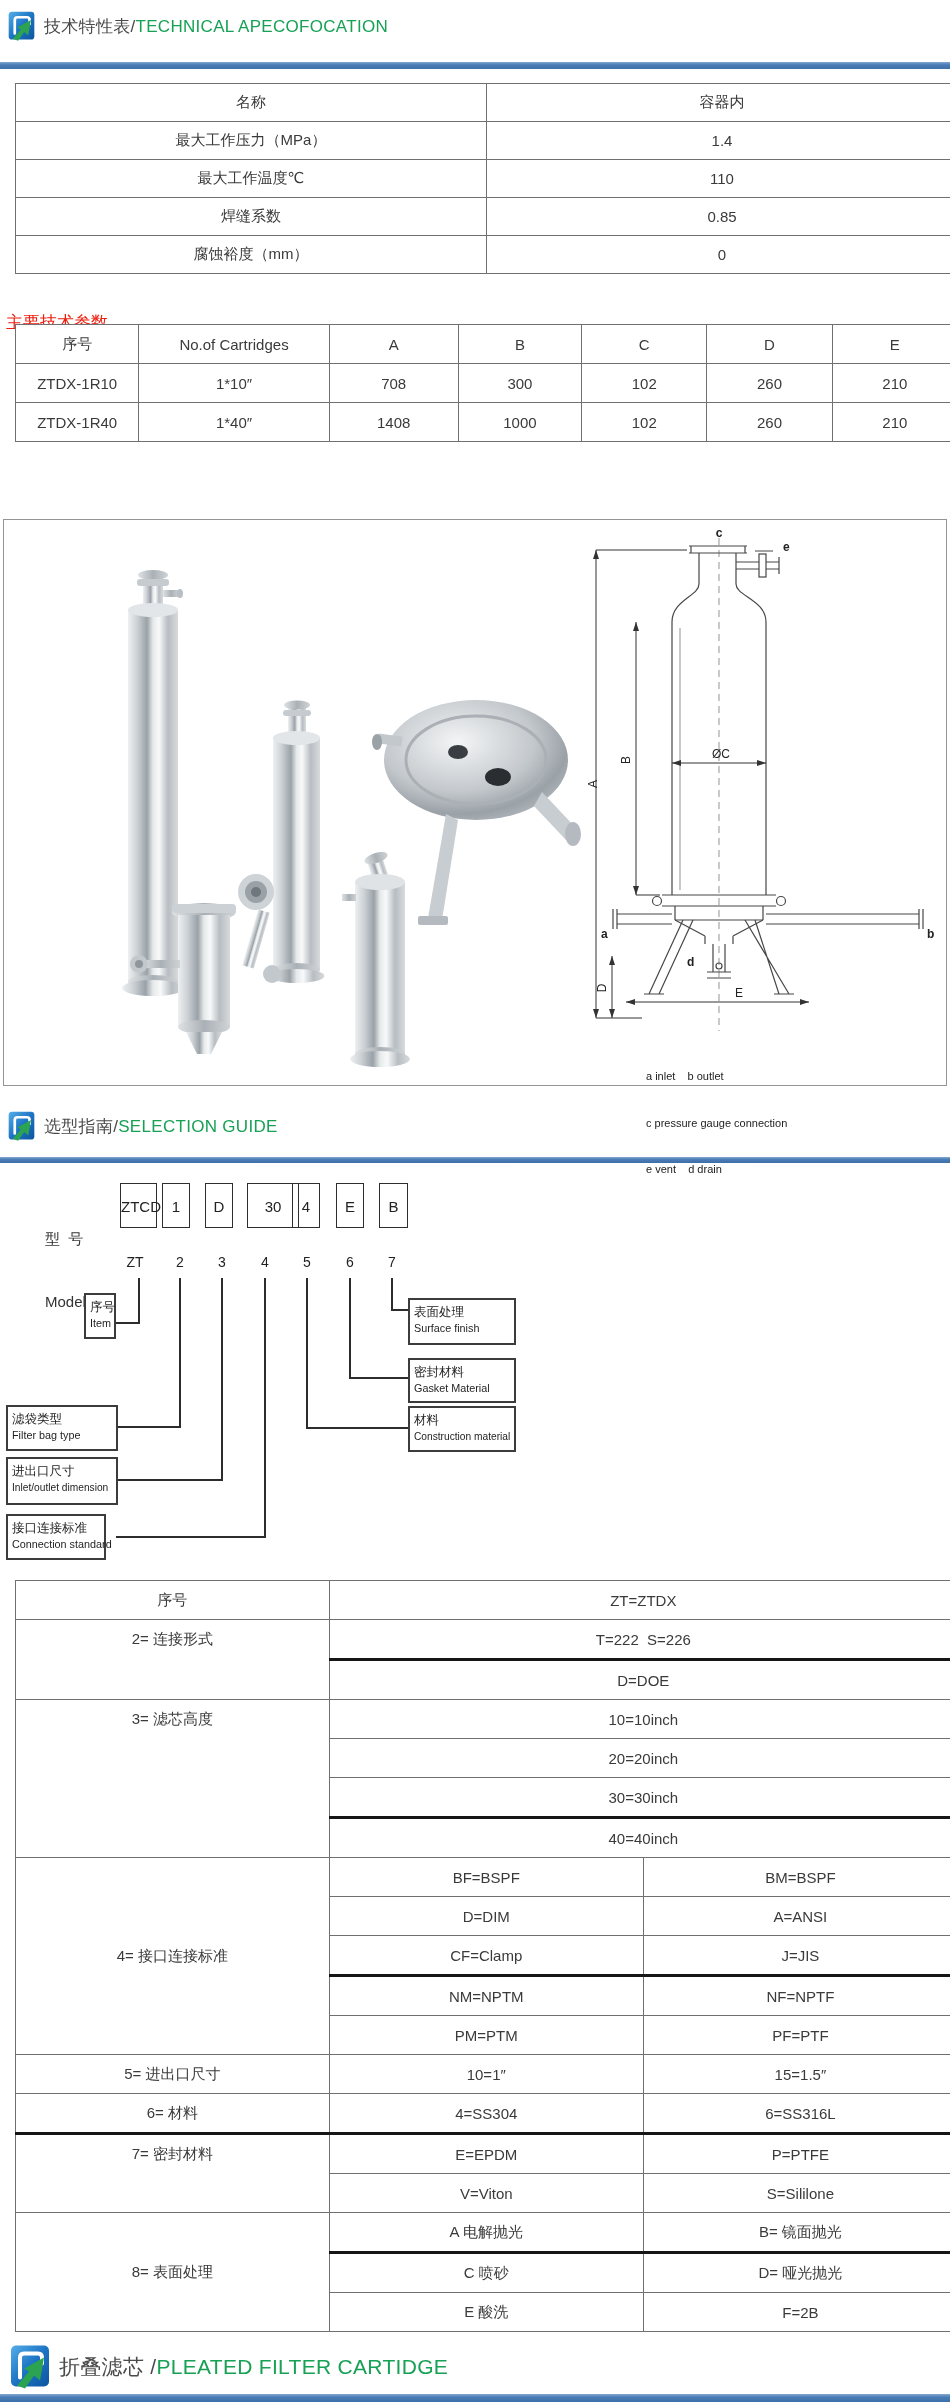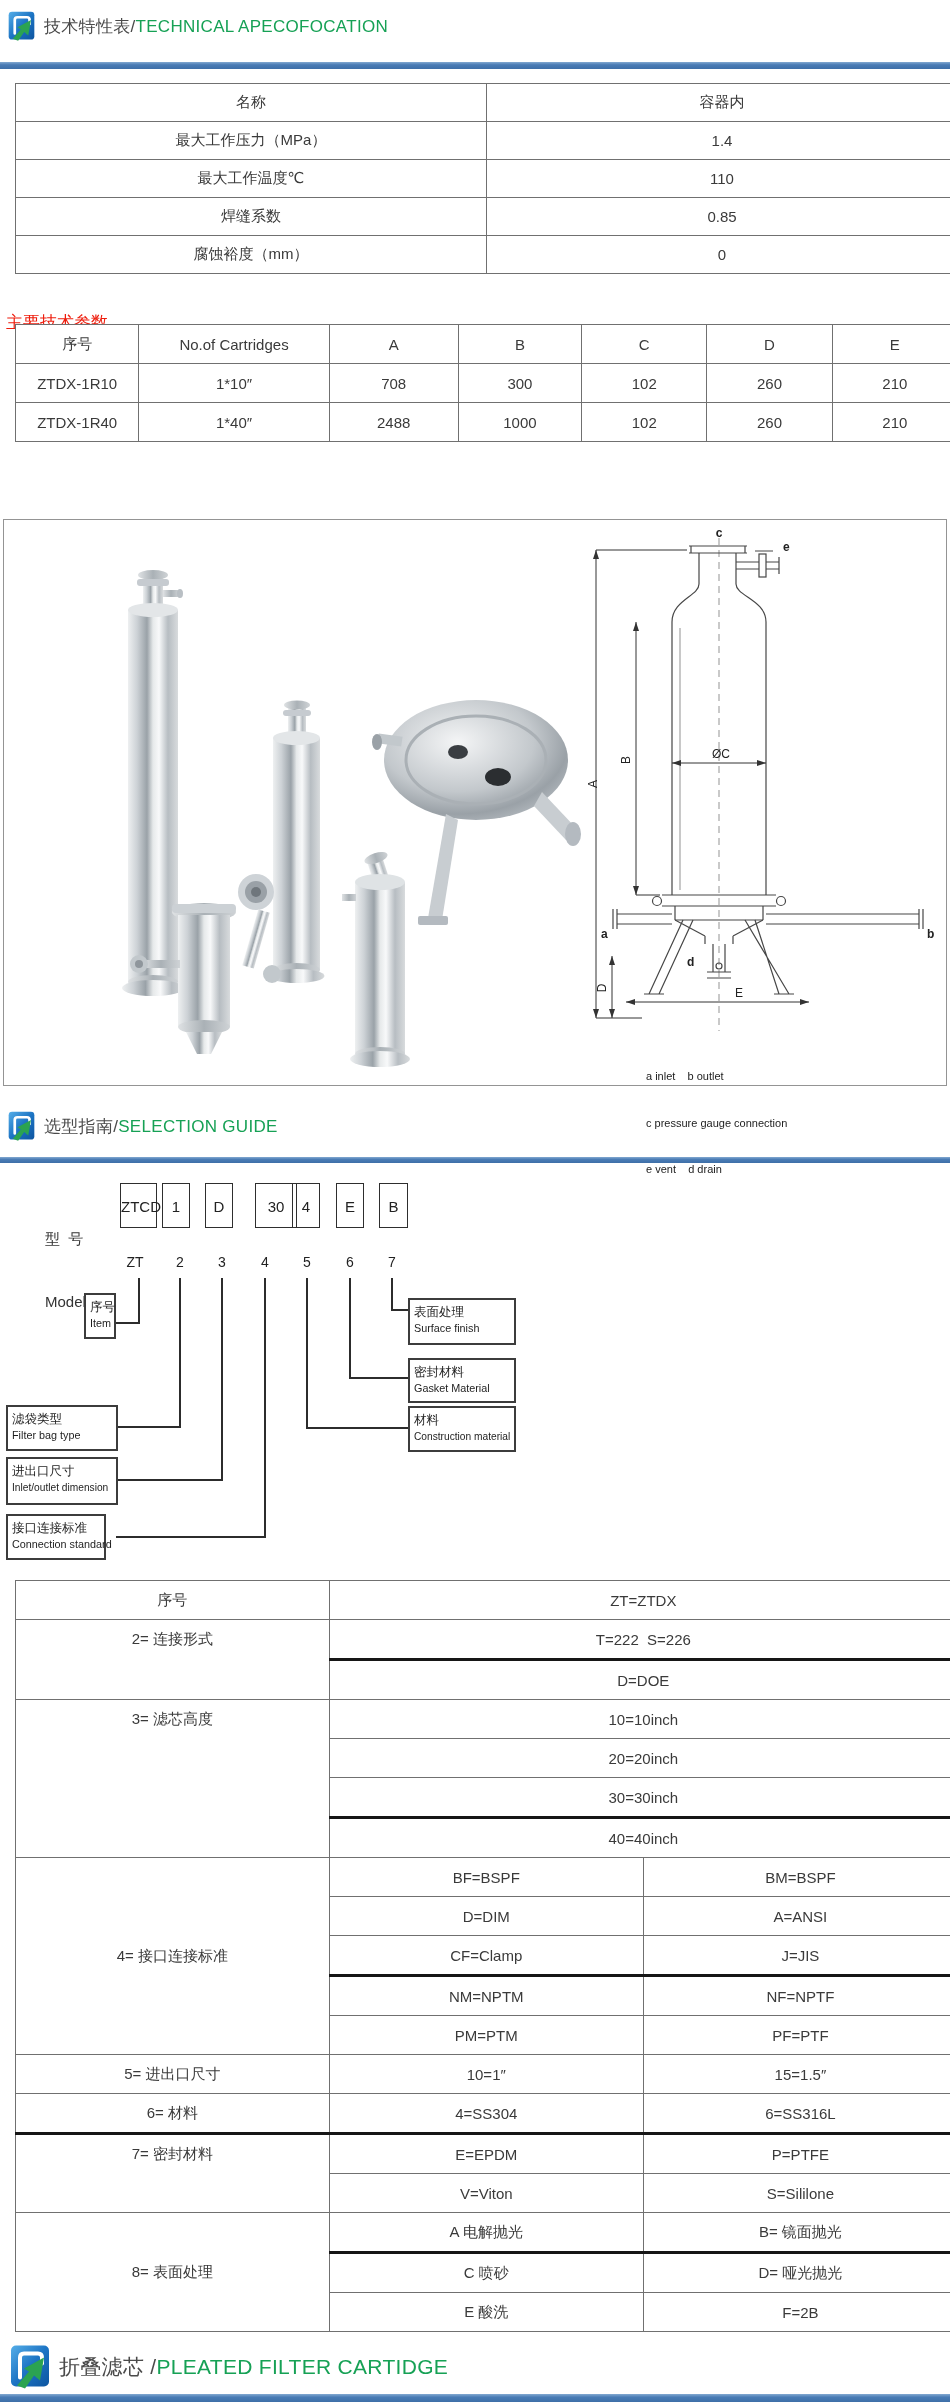--- a/index.html
+++ b/index.html
@@ -147,21 +147,21 @@
           <td>1*10″</td>
           <td>708</td>
           <td>300</td>
           <td>102</td>
           <td>260</td>
           <td>210</td>
       </tr>
       <tr>
         <td>ZTDX-1R40</td>
           <td>1*40″</td>
-          <td>2488</td>
+          <td>1408</td>
           <td>1000</td>
           <td>102</td>
           <td>260</td>
           <td>210</td>
       </tr>
     </tbody>
   </table>
 
   <div id="img-box">
 
@@ -298,21 +298,21 @@
   </div>
   <div class="bar" style="top:1157px;height:6px;"></div>
 
   <div class="model-label">
     <div>型  号</div>
     <div>Model :</div>
   </div>
   <div class="mbox" style="left:120px;width:37px;">ZTCD</div>
   <div class="mbox" style="left:162px;width:28px;">1</div>
   <div class="mbox" style="left:205px;width:28px;">D</div>
-  <div class="mbox" style="left:255px;width:42px;">30</div>
+  <div class="mbox" style="left:247px;width:52px;">30</div>
   <div class="mbox" style="left:292px;width:28px;">4</div>
   <div class="mbox" style="left:336px;width:28px;">E</div>
   <div class="mbox" style="left:379px;width:29px;">B</div>
 
   <div class="pnum" style="left:120px;">ZT</div>
   <div class="pnum" style="left:165px;">2</div>
   <div class="pnum" style="left:207px;">3</div>
   <div class="pnum" style="left:250px;">4</div>
   <div class="pnum" style="left:292px;">5</div>
   <div class="pnum" style="left:335px;">6</div>

